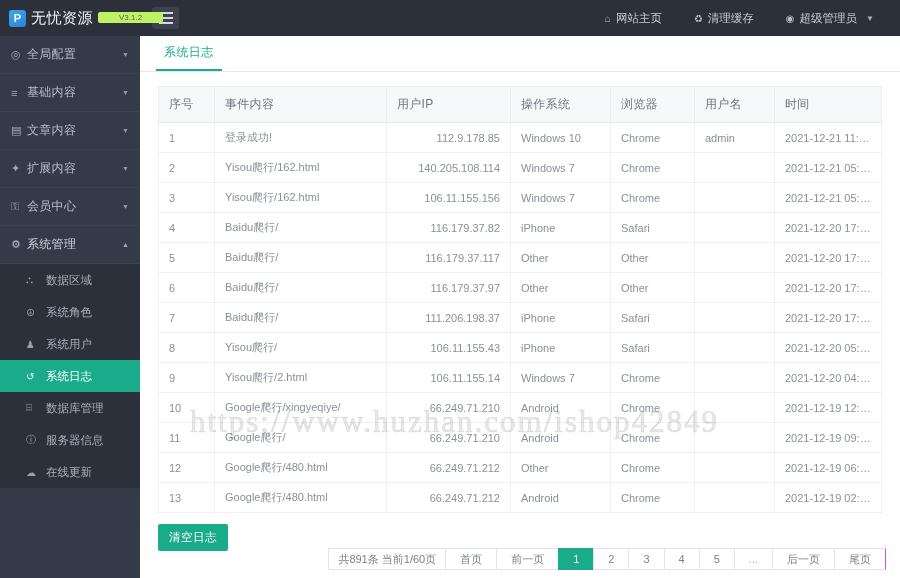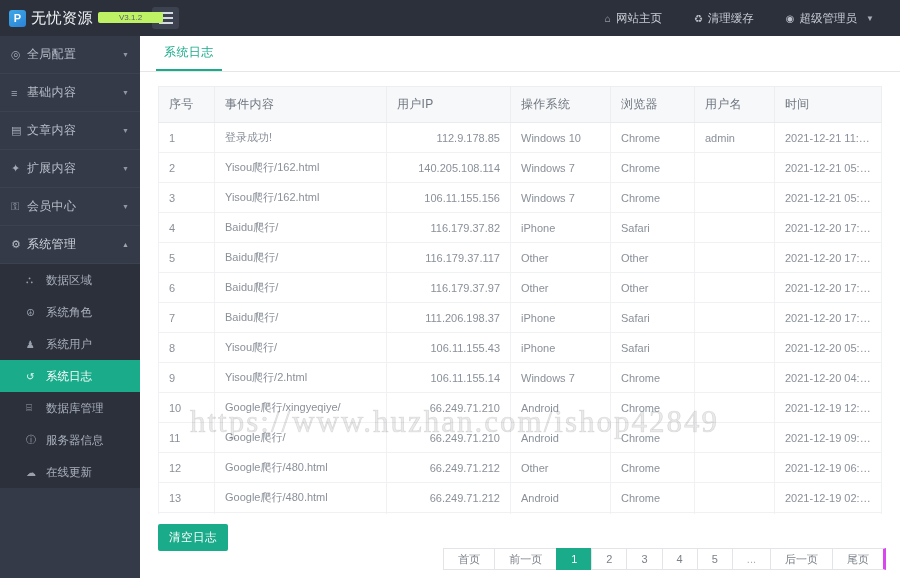--- a/index.html
+++ b/index.html
@@ -131,21 +131,21 @@
   .pager {
     position: absolute; right: 14px; top: 34px;
     display: flex; align-items: stretch;
   }
   .pg {
     border: 1px solid #e2e4e7; border-right: none;
     background: #fff; color: #7b8089; font-size: 11px;
     min-width: 26px; height: 22px; line-height: 20px;
     text-align: center; padding: 0 14px; cursor: pointer; white-space: nowrap;
   }
-  .pg:last-child { border-right: 3px solid #d946ef; }
+  .pg:last-child { border-right: 1px solid #d946ef; }
   .pg.info { color: #7b8089; cursor: default; padding: 0 9px; }
   .pg.active { background: #1aab8a; border-color: #1aab8a; color: #fff; }
   .pg.ellipsis { color: #a9aeb5; cursor: default; }
 
   
   .watermark {
     position: absolute; left: 190px; top: 404px;
     font-family: Liberation Serif, serif;
     font-size: 31px; letter-spacing: 2px;
     color: rgba(0,0,0,0.085);
@@ -409,20 +409,21 @@
       </table>
     </div>
   </div>
 
   <div class="watermark">https://www.huzhan.com/ishop42849</div>
 
   <div class="footer">
     <button class="btn-clear">清空日志</button>
 
     <div class="pager">
+      <div class="pg info">共891条 当前1/60页</div>
       <div class="pg">首页</div>
       <div class="pg">前一页</div>
       <div class="pg active">1</div>
       <div class="pg">2</div>
       <div class="pg">3</div>
       <div class="pg">4</div>
       <div class="pg">5</div>
       <div class="pg ellipsis">...</div>
       <div class="pg">后一页</div>
       <div class="pg">尾页</div>

